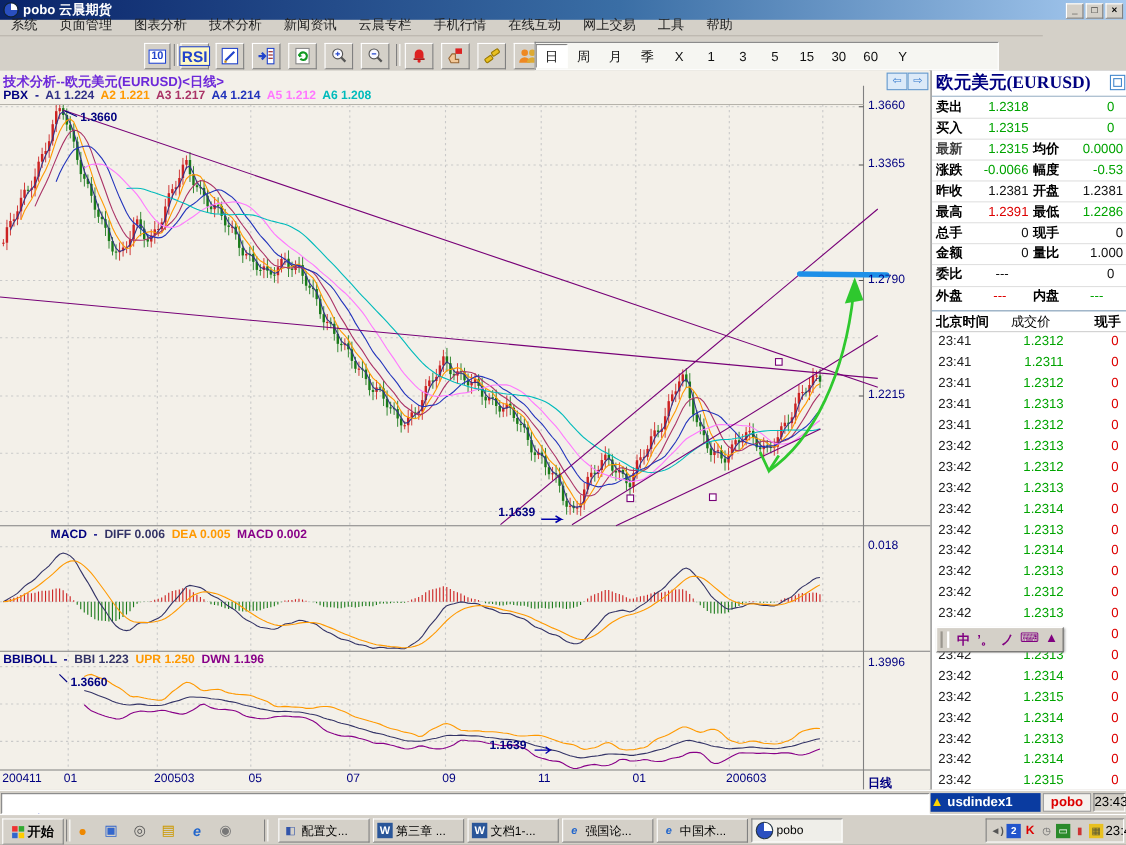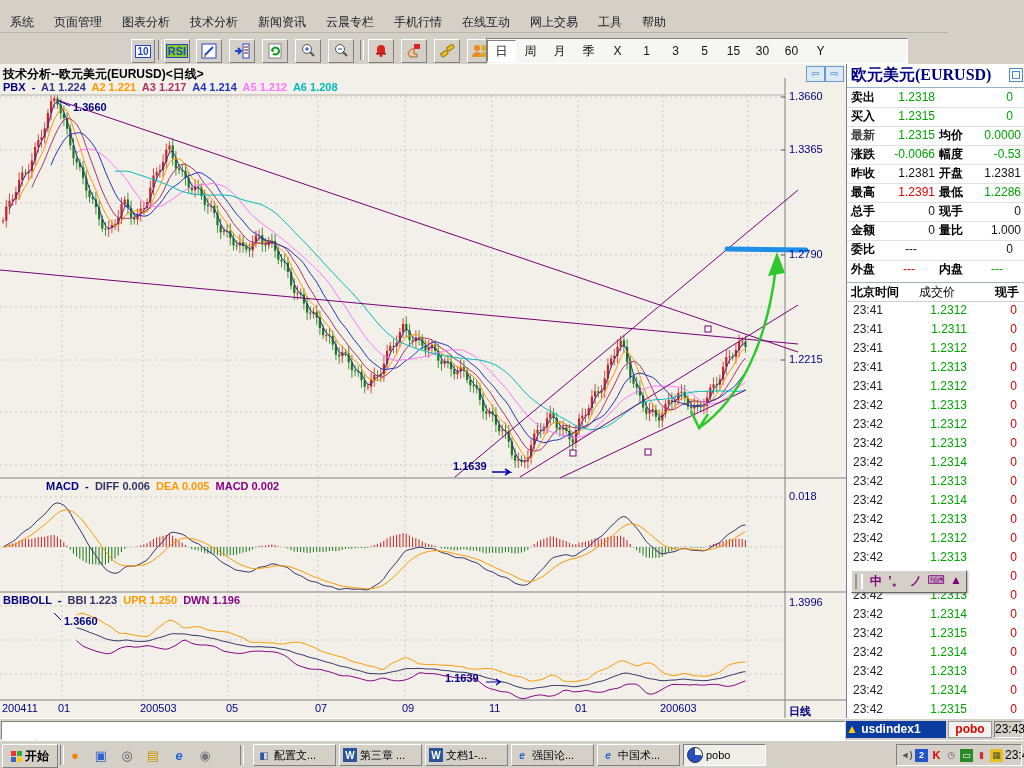--- a/index.html
+++ b/index.html
@@ -24,21 +24,21 @@
   
   .toolbar{position:absolute;left:0;top:36px;width:1024px;height:28px;border-bottom:1px solid #808080;}
   .tbtn{position:absolute;top:3px;width:24px;height:22px;display:flex;align-items:center;justify-content:center;}
   .tsep{position:absolute;top:4px;width:2px;height:20px;border-left:1px solid #808080;border-right:1px solid #fff;}
   .periodstrip{position:absolute;left:486px;top:2px;width:420px;height:24px;background:#f6f6f2;
                border:1px solid;border-color:#808080 #fff #fff #808080;display:flex;align-items:center;}
   .period{width:29px;text-align:center;color:#111;height:20px;line-height:20px;}
   .period.active{background:#fff;border:1px solid;border-color:#808080 #fff #fff #808080;width:27px;}
   
   #chartRegion{position:absolute;left:0;top:64px;width:846px;height:654px;background:#f3f0e9;border-right:1px solid #808080;box-sizing:border-box;}
-  .chartHeader{position:absolute;left:3px;top:2px;color:#000000;font-weight:bold;z-index:3;}
+  .chartHeader{position:absolute;left:3px;top:2px;color:#6d28d9;font-weight:bold;z-index:3;}
   .navbtn{width:17px;height:14px;background:#dceaf8;border:1px solid #6699cc;color:#3377cc;
           font-size:10px;line-height:13px;text-align:center;z-index:4;}
   .indRow{position:absolute;left:3px;z-index:3;font-size:11px;font-weight:bold;white-space:pre;}
   .axisLabel{position:absolute;left:789px;color:#000080;font-size:11px;z-index:3;}
   .inLabel{position:absolute;color:#000080;font-size:11px;font-weight:bold;z-index:3;}
   .xlab{position:absolute;top:0;color:#000080;font-size:11px;}
   
   #quotePanel{position:absolute;left:846px;top:64px;width:178px;height:654px;background:#fff;
               border-left:1px solid #808080;box-sizing:border-box;overflow:hidden;}
   .qtitle{position:absolute;left:0;top:0;width:178px;height:23px;color:#000080;
@@ -74,20 +74,29 @@
   .ticon{width:14px;height:14px;margin-right:3px;flex:0 0 auto;display:flex;align-items:center;justify-content:center;font-weight:bold;font-size:10px;}
   #tray{position:absolute;right:2px;top:3px;width:126px;height:22px;border:1px solid;border-color:#808080 #fff #fff #808080;
         display:flex;align-items:center;padding:0 3px;box-sizing:border-box;}
   .trayico{width:13px;height:13px;margin-right:2px;display:flex;align-items:center;justify-content:center;font-size:9px;font-weight:bold;}
 </style>
 </head>
 <body>
 
 <div id="screen">
 
+  <div class="titlebar">
+    <span class="applogo"></span>
+    <span>pobo 云晨期货</span>
+    <span class="winbtns">
+      <span class="winbtn raised">_</span>
+      <span class="winbtn raised">□</span>
+      <span class="winbtn raised">×</span>
+    </span>
+  </div>
 
   <div class="menubar" id="menuBar">
       <div class="menuitem">系统</div>
       <div class="menuitem">页面管理</div>
       <div class="menuitem">图表分析</div>
       <div class="menuitem">技术分析</div>
       <div class="menuitem">新闻资讯</div>
       <div class="menuitem">云晨专栏</div>
       <div class="menuitem">手机行情</div>
       <div class="menuitem">在线互动</div>
@@ -95,21 +104,21 @@
       <div class="menuitem">工具</div>
       <div class="menuitem">帮助</div>
     </div>
 
   <div class="toolbar" id="toolbarEl">
     <div class="tbtn raised" style="left:131px;width:22px">
       <span style="color:#2244cc;font-weight:bold;font-size:10px;border:1px solid #2244cc;padding:0 1px;background:#fff">10</span>
     </div>
     <div class="tsep" style="left:158px"></div>
     <div class="tbtn raised" style="left:164px">
-      <span style="color:#2244cc;font-weight:bold;font-size:11px;border:1px solid #2244cc;padding:0 1px;background:#84cc16">RSI</span>
+      <span style="color:#2244cc;font-weight:bold;font-size:14px;border:1px solid #2244cc;padding:0 1px;background:#fef9c3">RSI</span>
     </div>
     <div class="tbtn raised" style="left:196px">
       <svg width="16" height="16">
           <rect x="1" y="1" width="14" height="14" fill="#fff" stroke="#2244cc"></rect>
           <line x1="4" y1="12" x2="12" y2="4" stroke="#2244cc" stroke-width="2"></line>
           <line x1="3" y1="13" x2="5" y2="13" stroke="#cc8800" stroke-width="2"></line>
         </svg>
     </div>
     <div class="tbtn raised" style="left:229px">
       <svg width="16" height="16">

